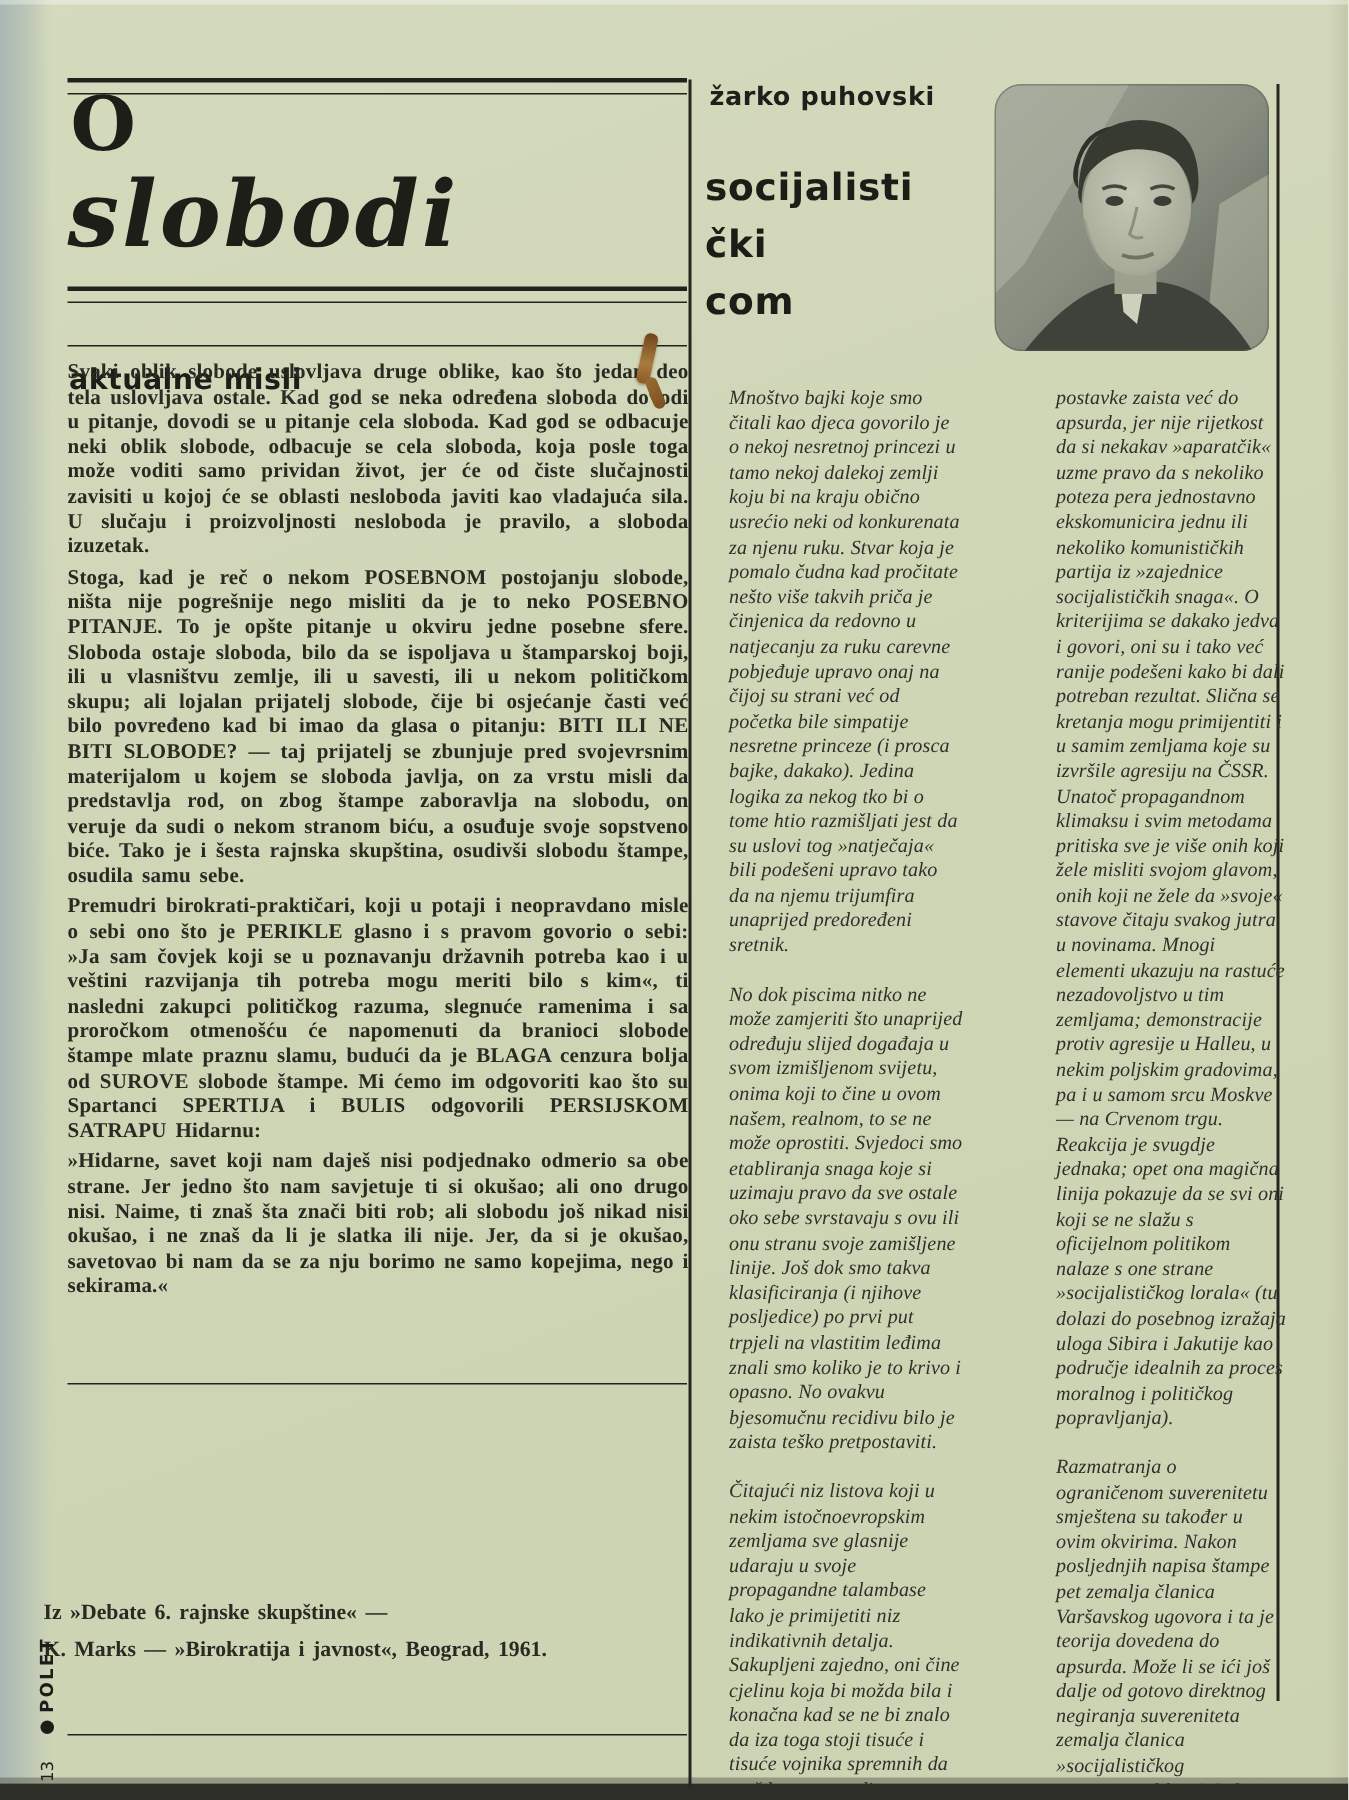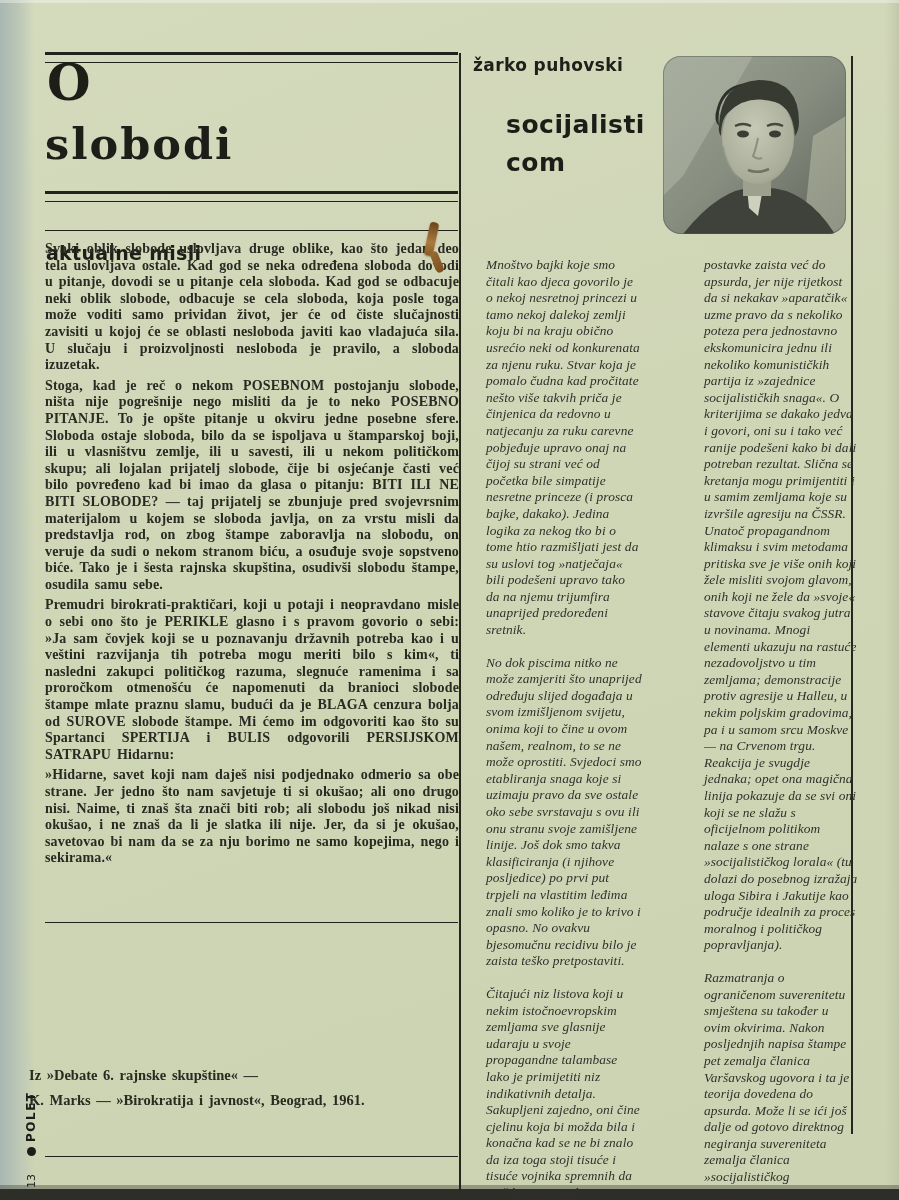--- a/index.html
+++ b/index.html
@@ -20,36 +20,36 @@
   
   .rule2{position:absolute;left:45px;width:413px;height:7px;
     border-top:3.5px solid #22221d;border-bottom:1.6px solid #22221d;}
   .rule1{position:absolute;left:45px;width:413px;height:0;border-top:1.6px solid #22221d;}
   .vline{position:absolute;width:2px;background:#26261f;}
 
   
   .title-o{position:absolute;left:47px;top:58px;font-family:"DejaVu Serif",serif;
     font-weight:bold;font-size:50px;line-height:50px;color:#1e1e18;letter-spacing:1px;}
   .title-main{position:absolute;left:45px;top:112px;font-family:"DejaVu Serif",serif;
-    font-weight:bold;font-size:43px;line-height:64px;color:#1e1e18;letter-spacing:2px;}
+    font-weight:bold;font-size:61px;line-height:64px;color:#1e1e18;letter-spacing:2px;font-style:italic;}
   .kicker{position:absolute;left:46px;top:202px;font-family:"DejaVu Sans",sans-serif;
     font-weight:bold;font-size:19px;color:#1e1e18;letter-spacing:.3px;margin-top:40px;}
   .body-left{position:absolute;left:45px;top:241px;width:414px;}
   .body-left p{margin:0 0 4px 0;font-size:14px;line-height:16.6px;font-weight:bold;
     text-align:justify;word-spacing:2.2px;letter-spacing:.15px;color:#2a2a22;}
   .footer-left{position:absolute;left:29px;top:1066px;width:414px;}
   .footer-left div{font-size:14.5px;line-height:18px;font-weight:bold;color:#2a2a22;
     word-spacing:2px;}
   .footer-left .src{margin-top:7px;}
 
   
   .author{position:absolute;left:473px;top:55px;font-family:"DejaVu Sans",sans-serif;
     font-weight:bold;font-size:17px;color:#20201a;letter-spacing:.4px;}
   .sec-title{position:absolute;left:470px;top:106px;font-family:"DejaVu Sans",sans-serif;
-    font-weight:bold;font-size:25px;line-height:38px;color:#1d1d17;letter-spacing:.5px;margin-left:36px;}
+    font-weight:bold;font-size:25px;line-height:38px;color:#1d1d17;letter-spacing:.5px;}
   .col-narrow{position:absolute;top:241px;width:188px;}
   .col-narrow p{margin:16px;font-style:italic;font-size:13.4px;line-height:16.6px;
     color:#30302a;letter-spacing:.1px;}
   .m-col{left:470px;}
   .r-col{left:688px;width:186px;}
 
   
   .portrait{position:absolute;left:663px;top:56px;width:183px;height:178px;}
 
   
@@ -101,20 +101,21 @@
     <div class="src">K. Marks — »Birokratija i javnost«, Beograd, 1961.</div>
   </div>
   <div class="rule1" style="top:1156px"></div>
 
   <div class="vline" style="left:459px;top:53px;height:1138px"></div>
   <div class="vline" style="left:851px;top:56px;height:1078px"></div>
 
   <div class="author">žarko puhovski</div>
   <div class="sec-title">
     <div>socijalisti</div>
+    <div>čki</div>
     <div>com</div>
   </div>
 
   <div class="portrait">
     <svg width="183" height="178" viewBox="0 0 183 178" xmlns="http://www.w3.org/2000/svg">
       <defs>
         <linearGradient id="bgG" x1="0" y1="0" x2="1" y2="1">
           <stop offset="0" stop-color="#9ba193"></stop>
           <stop offset="0.5" stop-color="#878d7f"></stop>
           <stop offset="1" stop-color="#5d635a"></stop>

